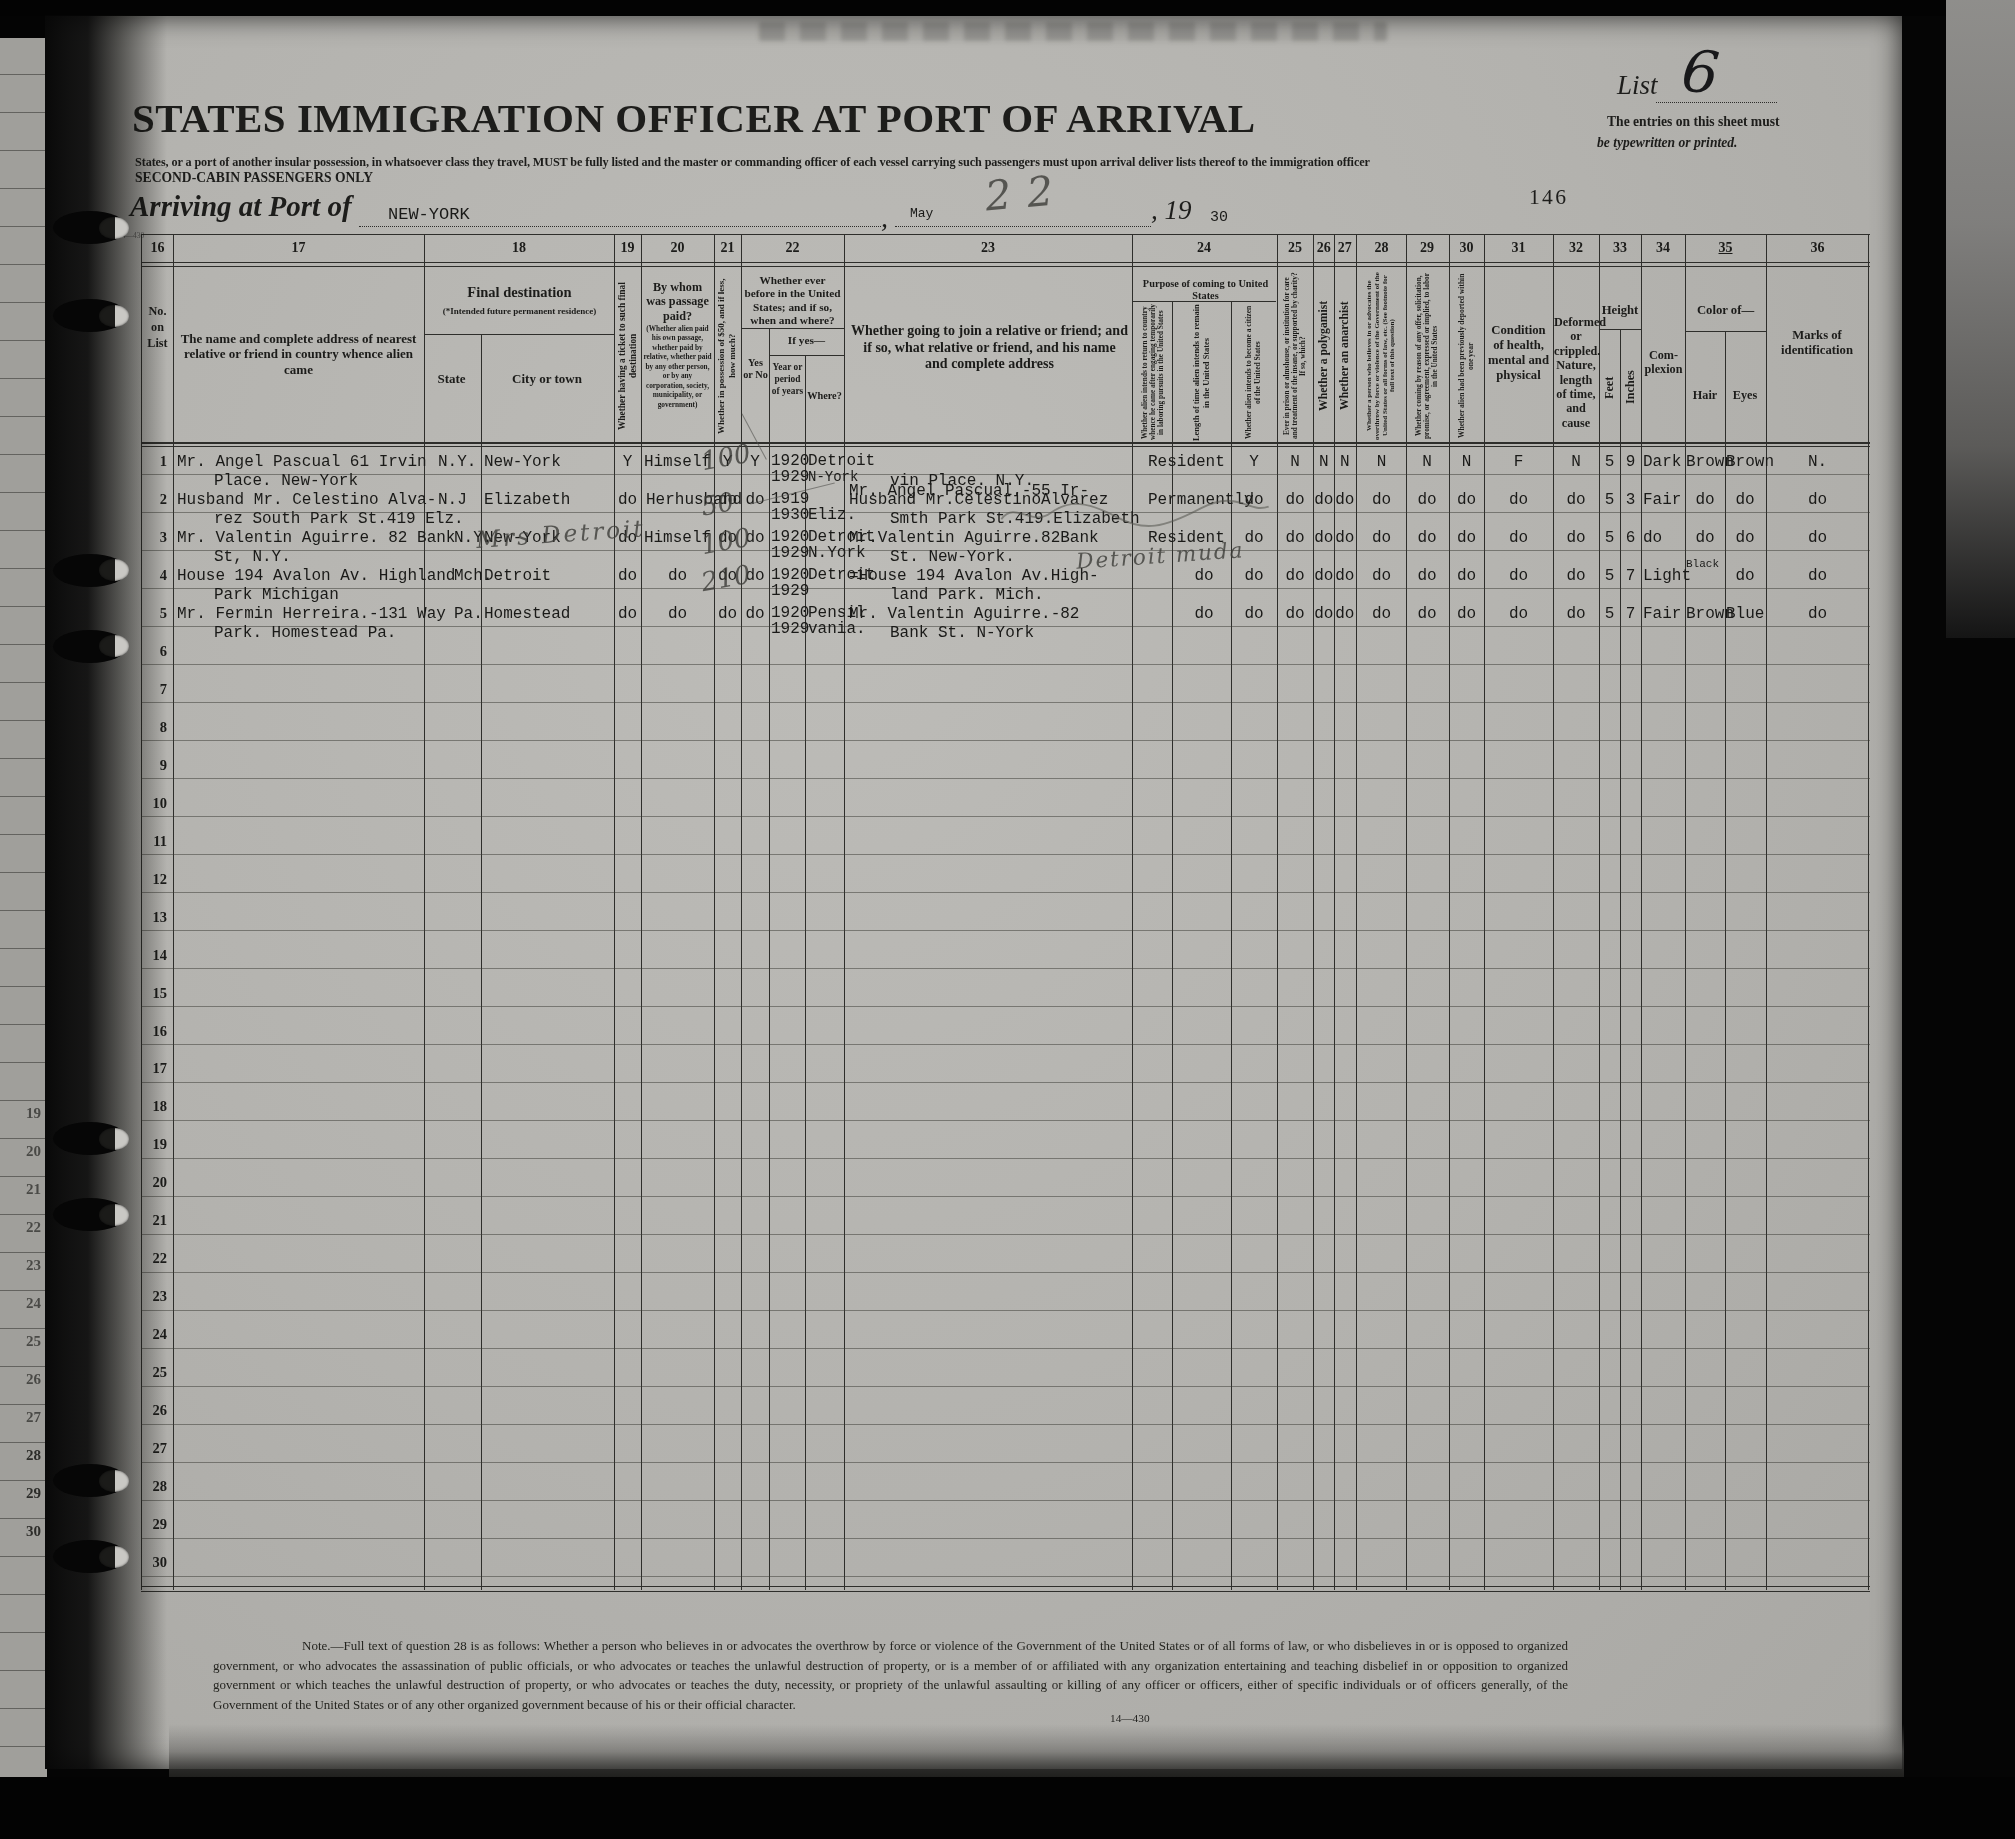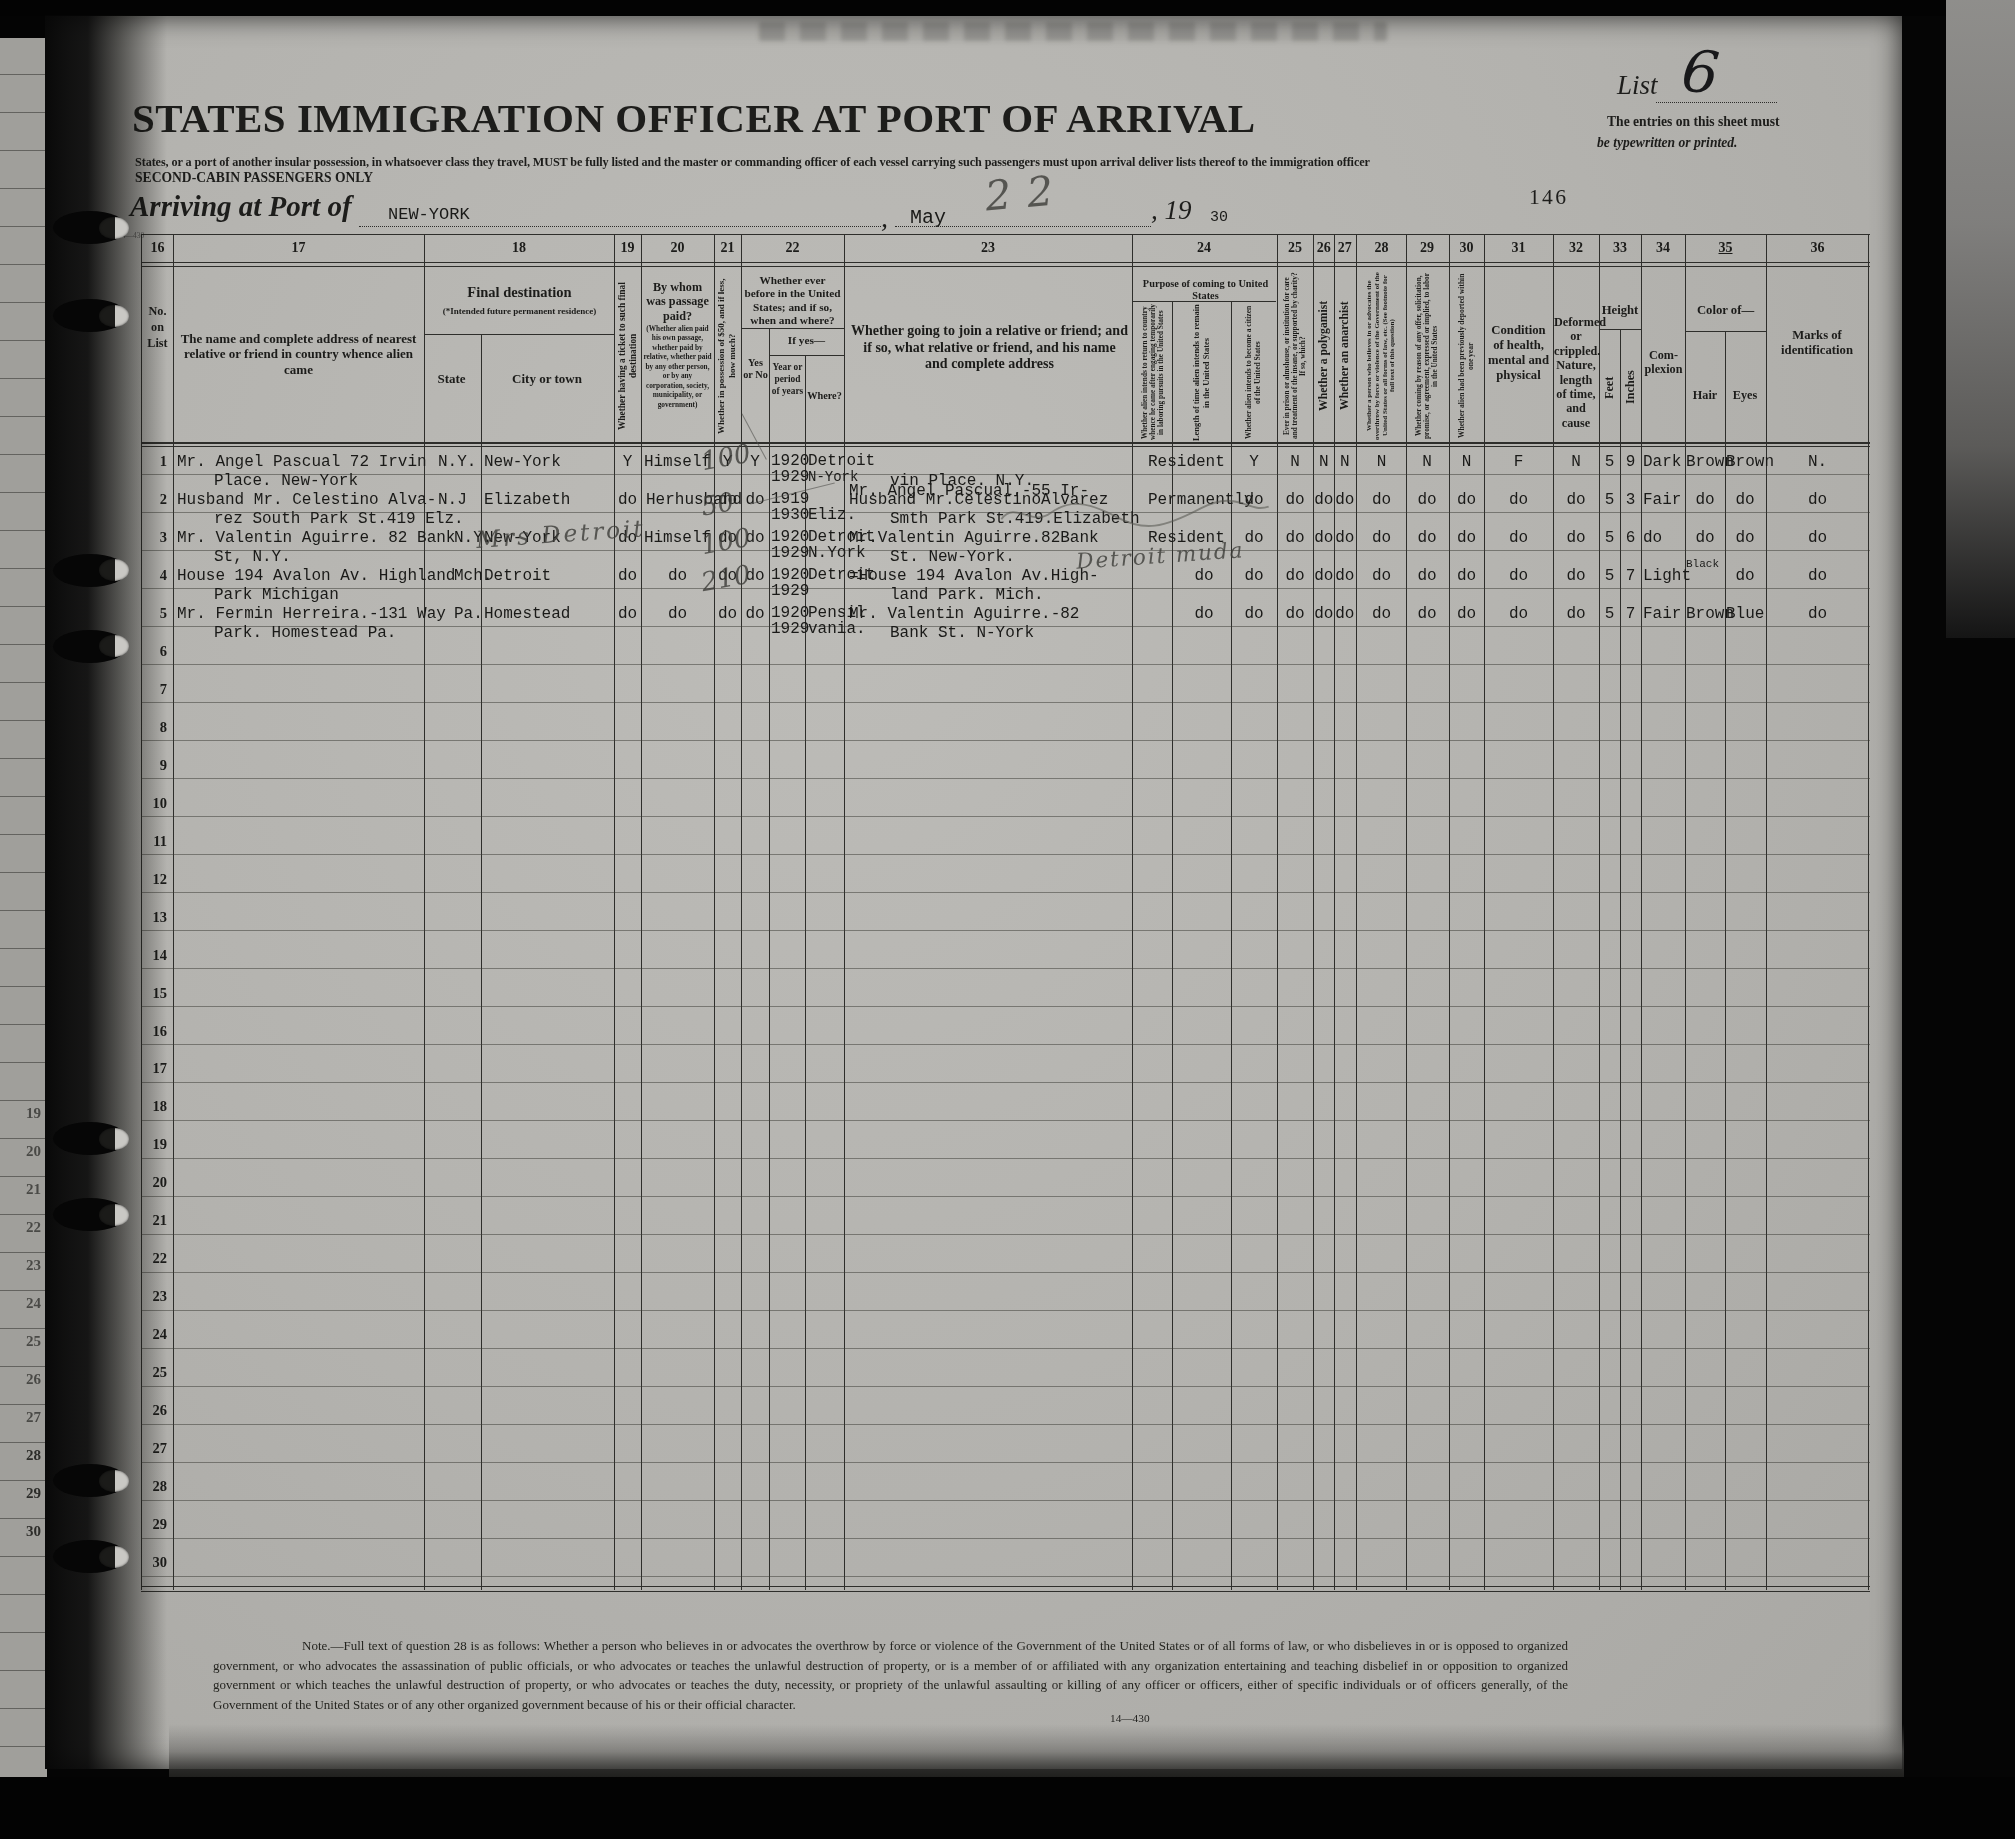--- a/index.html
+++ b/index.html
@@ -62,21 +62,21 @@
   <div class="abs hand z3" style="left:1682px;top:38px;font-size:58px;color:#18181a;transform:rotate(6deg);">6</div>
   <div class="abs serif z3" style="left:1607px;top:114px;font-size:13.6px;font-weight:bold;white-space:nowrap;">The entries on this sheet must</div>
   <div class="abs serif z3" style="left:1597px;top:135px;font-size:13.6px;font-weight:bold;white-space:nowrap;font-style:italic;">be typewritten or printed.</div>
   <div class="abs serif z3" style="left:1529px;top:185px;font-size:21.6px;letter-spacing:2.3px;">146</div>
 
   <div class="abs serif z3" style="left:130px;top:190px;font-size:29px;font-style:italic;font-weight:bold;white-space:nowrap;">Arriving at Port of</div>
   <div class="abs dots z3" style="left:359px;top:226px;width:522px;"></div>
   <div class="abs mono z3" style="left:388px;top:205px;font-size:17px;">NEW-YORK</div>
   <div class="abs serif z3" style="left:881px;top:202px;font-size:28px;font-style:italic;">,</div>
   <div class="abs dots z3" style="left:895px;top:226px;width:256px;"></div>
-  <div class="abs mono z3" style="left:910px;top:206px;font-size:20px;">May</div>
+  <div class="abs mono z3" style="left:910px;top:206px;font-size:13px;">May</div>
   <div class="abs hand z3" style="left:985px;top:169px;font-size:41px;letter-spacing:16px;transform:rotate(-5deg);">22</div>
   <div class="abs serif z3" style="left:1151px;top:195px;font-size:27px;font-style:italic;white-space:pre;">, 19</div>
   <div class="abs mono z3" style="left:1210px;top:209px;font-size:15px;">30</div>
   <div class="abs serif z3" style="left:118px;top:231px;font-size:7.5px;opacity:.6;">14—430</div>
 
   <div class="abs serif z3" style="left:213px;top:1636px;width:1355px;font-size:13px;line-height:1.5;text-align:justify;text-indent:89px;color:#24241f;">Note.—Full text of question 28 is as follows: Whether a person who believes in or advocates the overthrow by force or violence of the Government of the United States or of all forms of law, or who disbelieves in or is opposed to organized government, or who advocates the assassination of public officials, or who advocates or teaches the unlawful destruction of property, or is a member of or affiliated with any organization entertaining and teaching disbelief in or opposition to organized government or which teaches the unlawful destruction of property, or who advocates or teaches the duty, necessity, or propriety of the unlawful assaulting or killing of any officer or officers, either of specific individuals or of officers generally, of the Government of the United States or of any other organized government because of his or their official character.</div>
   <div class="abs serif z3" style="left:1110px;top:1712px;font-size:11.3px;">14—430</div>
 
   <div id="binding" class="abs"></div>
   <div id="botsmudge" class="abs"></div>
@@ -261,21 +261,21 @@
     <div class="abs blob" style="left: 53px; top: 630px; width: 74px; height: 33px;"></div>
     <div class="abs oval" style="left: 99px; top: 635px; width: 30px; height: 21.6px;"></div>
     <div class="abs blob" style="left: 53px; top: 1122px; width: 74px; height: 33px;"></div>
     <div class="abs oval" style="left: 99px; top: 1128px; width: 30px; height: 21.6px;"></div>
     <div class="abs blob" style="left: 53px; top: 1198px; width: 74px; height: 33px;"></div>
     <div class="abs oval" style="left: 99px; top: 1204px; width: 30px; height: 21.6px;"></div>
     <div class="abs blob" style="left: 53px; top: 1464px; width: 74px; height: 33px;"></div>
     <div class="abs oval" style="left: 99px; top: 1470px; width: 30px; height: 21.6px;"></div>
     <div class="abs blob" style="left: 53px; top: 1540px; width: 74px; height: 33px;"></div>
     <div class="abs oval" style="left: 99px; top: 1546px; width: 30px; height: 21.6px;"></div>
-    <div class="abs mono z3" style="font-size: 16px; line-height: 19px; left: 177px; top: 453px;">Mr. Angel Pascual 72 Irvin</div>
+    <div class="abs mono z3" style="font-size: 16px; line-height: 19px; left: 177px; top: 453px;">Mr. Angel Pascual 61 Irvin</div>
     <div class="abs mono z3" style="font-size: 16px; line-height: 19px; left: 214px; top: 472px;">Place. New-York</div>
     <div class="abs mono z3" style="font-size: 16px; line-height: 19px; left: 438px; top: 453px;">N.Y.</div>
     <div class="abs mono z3" style="font-size: 16px; line-height: 19px; left: 484px; top: 453px;">New-York</div>
     <div class="abs mono z3" style="font-size: 16px; line-height: 19px; left: 614px; top: 453px; width: 27px; text-align: center;">Y</div>
     <div class="abs mono z3" style="font-size: 16px; line-height: 19px; left: 641px; top: 453px; width: 73px; text-align: center;">Himself</div>
     <div class="abs mono z3" style="font-size: 16px; line-height: 19px; left: 714px; top: 453px; width: 27px; text-align: center;">Y</div>
     <div class="abs mono z3" style="font-size: 16px; line-height: 19px; left: 741px; top: 453px; width: 28px; text-align: center;">Y</div>
     <div class="abs mono z3" style="font-size: 16px; line-height: 19px; left: 771px; top: 452px;">1920</div>
     <div class="abs mono z3" style="font-size: 16px; line-height: 19px; left: 771px; top: 468px;">1929</div>
     <div class="abs mono z3" style="font-size: 16px; line-height: 19px; left: 808px; top: 452px;">Detroit</div>

